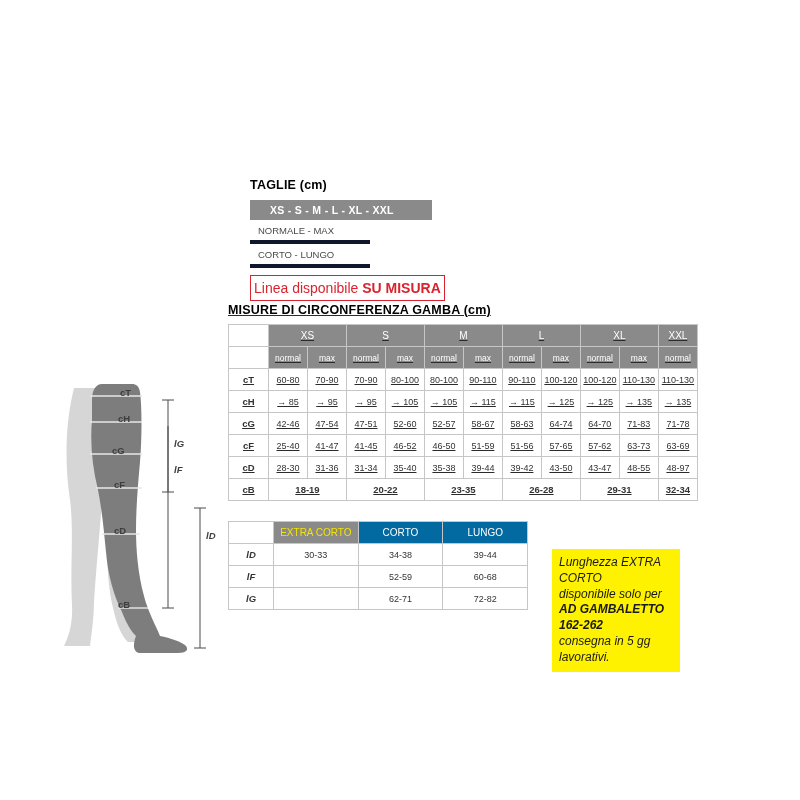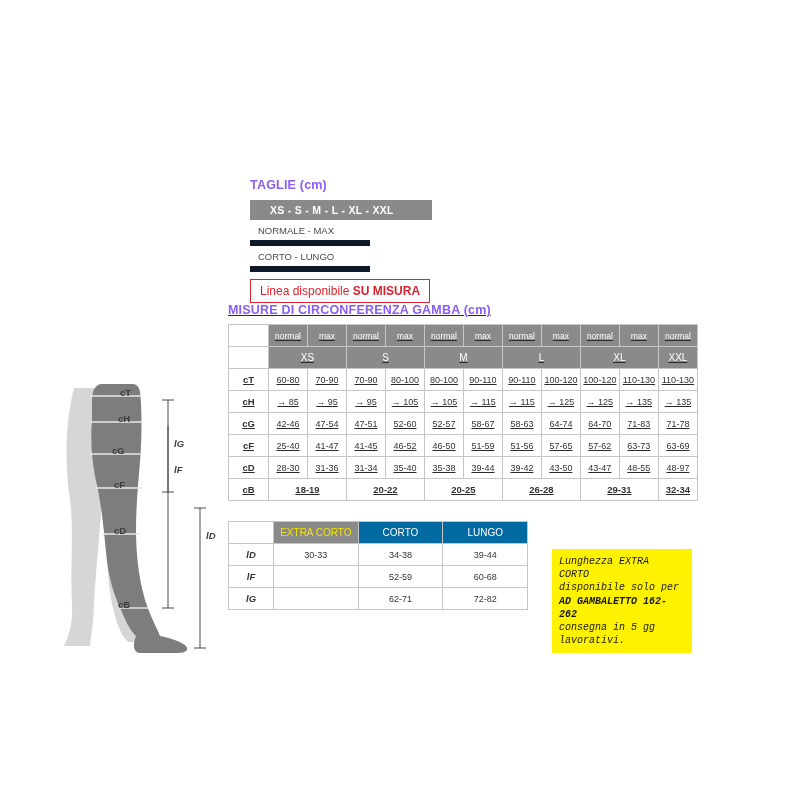--- a/index.html
+++ b/index.html
@@ -13,21 +13,21 @@
     font-family: "Liberation Sans", sans-serif;
     color: #2b2b2b;
     position: relative;
     overflow: hidden;
   }
 
   
   .sec-title {
     font-size: 12.5px;
     font-weight: bold;
-    color: #8b5cf6;
+    color: #000000;
     letter-spacing: .2px;
   }
 
   
   #taglie-block {
     position: absolute;
     left: 250px;
     top: 178px;
     width: 300px;
   }
@@ -36,35 +36,35 @@
     background: #8a8a8a;
     color: #ffffff;
     font-size: 10.5px;
     font-weight: bold;
     padding: 4px 20px;
     width: 182px;
     box-sizing: border-box;
     letter-spacing: .3px;
   }
   .taglie-sub {
-    border-bottom: 6px solid #0f172a;
+    border-bottom: 4px solid #0f172a;
     font-size: 9.5px;
     color: #4a4a4a;
     padding: 5px 8px 4px 8px;
     width: 120px;
     box-sizing: border-box;
   }
   .taglie-sub.first { border-top: none; }
   .su-misura {
     margin-top: 7px;
     border: 1px solid #d9232e;
     color: #d9232e;
-    font-size: 12px;
-    font-weight: bold;
-    padding: 4px 9px;
+    font-size: 14px;
+    font-weight: bold;
+    padding: 4px 3px;
     display: inline-block;
     box-sizing: border-box;
     text-align: right;
   }
   .su-misura .reg { font-weight: normal; }
 
   
   .tbl {
     border-collapse: collapse;
     font-size: 9px;
@@ -134,29 +134,28 @@
     font-weight: bold;
     font-size: 10px;
     height: 19px;
   }
 
   
   #note-box {
     position: absolute;
     left: 552px;
     top: 549px;
-    width: 140px;
+    width: 128px;
     background: #fff200;
     color: #1a1a1a;
-    font-size: 10px;
+    font-size: 12px;
     font-style: italic;
     line-height: 1.32;
     padding: 6px 7px;
     box-sizing: border-box;
-    font-family: Liberation Mono, monospace;
   }
   #note-box b { font-style: italic; }
 
   
   #figure {
     position: absolute;
     left: 56px;
     top: 380px;
     width: 170px;
     height: 280px;
@@ -177,42 +176,42 @@
   <div class="taglie-bar">XS - S - M - L - XL - XXL</div>
   <div class="taglie-sub first">NORMALE - MAX</div>
   <div class="taglie-sub">CORTO - LUNGO</div>
   <div class="su-misura"><span class="reg">Linea disponibile </span><span>SU MISURA</span></div>
 </div>
 
 <div id="circ-block">
   <div id="circ-title" class="sec-title">MISURE DI CIRCONFERENZA GAMBA (cm)</div>
   <table id="circ-table" class="tbl">
     <thead>
-      <tr>
-        <td class="no-border"></td>
-        <td class="hdr-sub">normal</td>
-        <td class="hdr-sub">max</td>
-        <td class="hdr-sub">normal</td>
-        <td class="hdr-sub">max</td>
-        <td class="hdr-sub">normal</td>
-        <td class="hdr-sub">max</td>
-        <td class="hdr-sub">normal</td>
-        <td class="hdr-sub">max</td>
-        <td class="hdr-sub">normal</td>
-        <td class="hdr-sub">max</td>
-        <td class="hdr-sub">normal</td>
-      </tr>
       <tr>
         <td class="no-border"></td>
         <td class="hdr-group" colspan="2">XS</td>
         <td class="hdr-group" colspan="2">S</td>
         <td class="hdr-group" colspan="2">M</td>
         <td class="hdr-group" colspan="2">L</td>
         <td class="hdr-group" colspan="2">XL</td>
         <td class="hdr-group">XXL</td>
+      </tr>
+      <tr>
+        <td class="no-border"></td>
+        <td class="hdr-sub">normal</td>
+        <td class="hdr-sub">max</td>
+        <td class="hdr-sub">normal</td>
+        <td class="hdr-sub">max</td>
+        <td class="hdr-sub">normal</td>
+        <td class="hdr-sub">max</td>
+        <td class="hdr-sub">normal</td>
+        <td class="hdr-sub">max</td>
+        <td class="hdr-sub">normal</td>
+        <td class="hdr-sub">max</td>
+        <td class="hdr-sub">normal</td>
       </tr>
     </thead>
     <tbody id="circ-body">
         <tr>
           <td class="rowlbl">cT</td>
           <td class="val">60-80</td>
           <td class="val">70-90</td>
           <td class="val">70-90</td>
           <td class="val">80-100</td>
           <td class="val">80-100</td>
@@ -276,21 +275,21 @@
           <td class="val">39-42</td>
           <td class="val">43-50</td>
           <td class="val">43-47</td>
           <td class="val">48-55</td>
           <td class="val">48-97</td>
         </tr>
         <tr class="bold-row">
           <td class="rowlbl">cB</td>
           <td class="val" colspan="2">18-19</td>
           <td class="val" colspan="2">20-22</td>
-          <td class="val" colspan="2">20-25</td>
+          <td class="val" colspan="2">23-35</td>
           <td class="val" colspan="2">26-28</td>
           <td class="val" colspan="2">29-31</td>
           <td class="val" colspan="1">32-34</td>
         </tr>
       </tbody>
   </table>
 </div>
 
 <div id="lung-block">
   <table id="lung-table" class="tbl">

